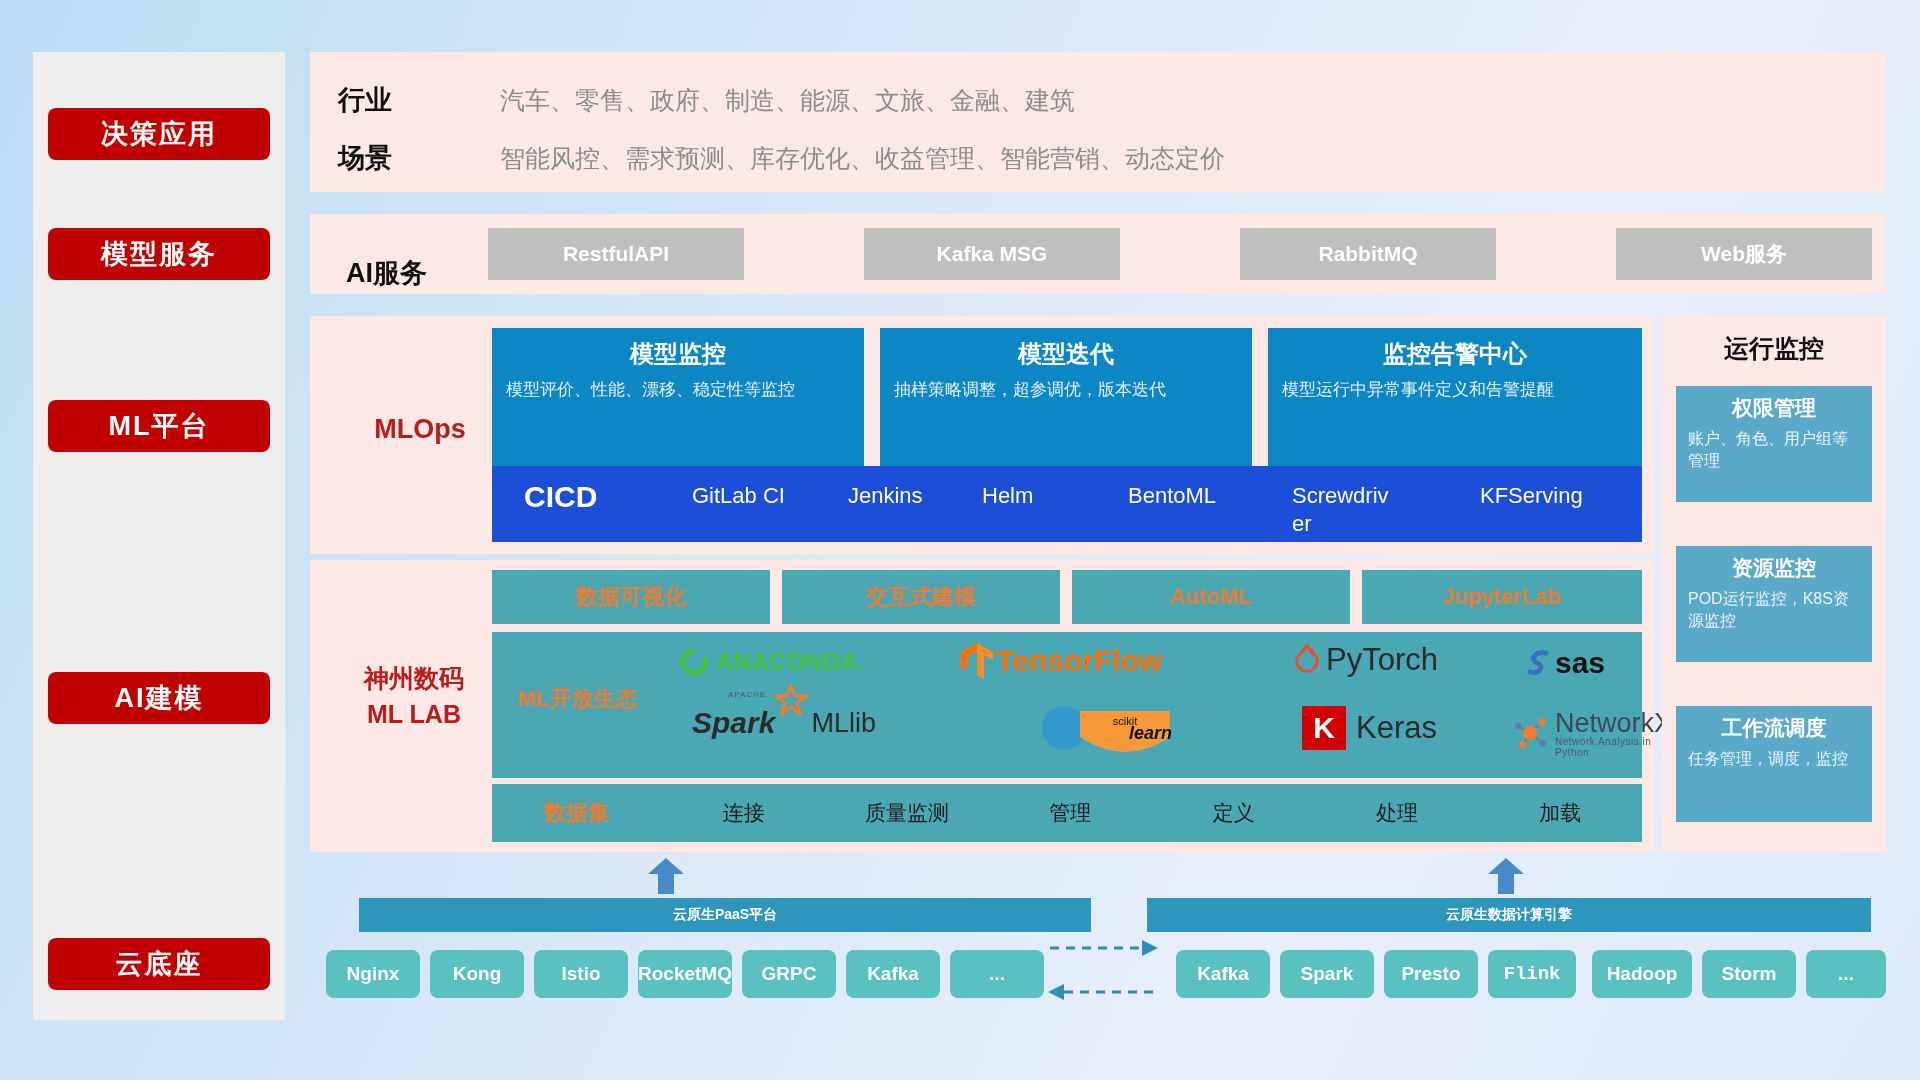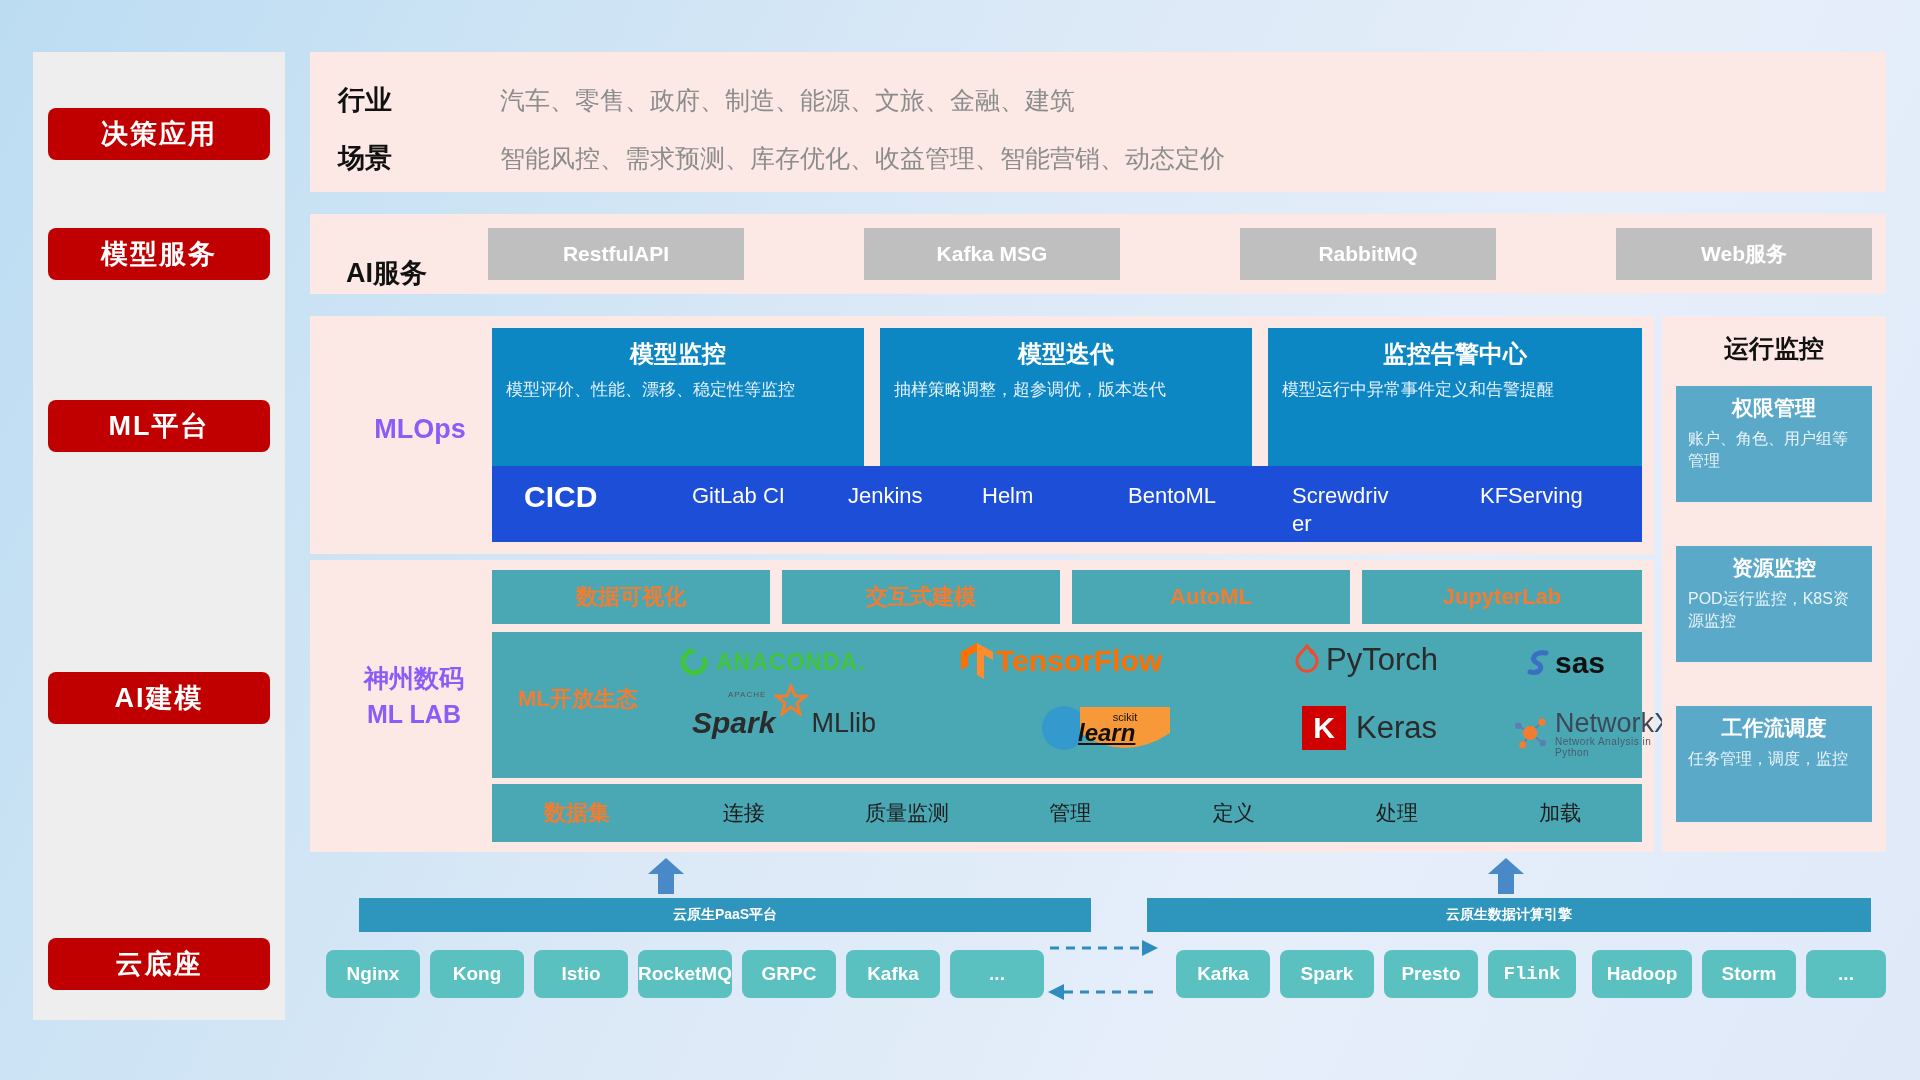--- a/index.html
+++ b/index.html
@@ -20,21 +20,21 @@
     position:absolute; left:48px; width:222px; height:52px;
     background:#c00000; border-radius:8px; color:#fff;
     display:flex; align-items:center; justify-content:center;
     font-size:27px; font-weight:bold; letter-spacing:2px;
   }
 
   
   .band { position:absolute; background:#fce9e6; }
 
   .row-label {
-    font-size:27px; font-weight:bold; color:#8b5cf6; line-height:1.35;
+    font-size:27px; font-weight:bold; color:#b91c1c; line-height:1.35;
     text-align:center;
   }
   .row-label.sm { font-size:25px; }
 
   
   #band-top { left:310px; top:52px; width:1576px; height:140px; }
   #band-top .lbl { position:absolute; left:28px; font-size:27px; font-weight:bold; color:#111; }
   #band-top .txt { position:absolute; left:190px; font-size:25px; color:#8c8c8c; white-space:nowrap; }
 
   
@@ -226,21 +226,21 @@
 
       <div class="logo" style="left:546px; top:72px;">
         <svg width="56" height="48" viewBox="0 0 56 48">
           <ellipse cx="26" cy="24" rx="22" ry="22" fill="#3499cd"></ellipse>
         </svg>
         <span style="position:relative; display:inline-block; margin-left:-16px;">
           <svg width="94" height="48" viewBox="0 0 94 48" style="position:absolute; left:0; top:-2px;">
             <path d="M2 0 H92 V26 Q47 56 2 26 Z" fill="#f89939"></path>
           </svg>
           <span style="position:relative; display:block; text-align:center; width:94px; font-size:11px; color:#111; padding-top:2px;">scikit</span>
-          <span class="logo-txt" style="position:relative; display:block; text-align:left; width:94px; font-size:24px; font-style:italic; color:#111; margin-top:-4px;text-decoration:underline;">learn</span>
+          <span class="logo-txt" style="position:relative; display:block; text-align:right; width:94px; font-size:18px; font-style:italic; color:#111; margin-top:-4px;">learn</span>
         </span>
       </div>
 
       <div class="logo" style="left:810px; top:74px;">
         <div style="width:44px; height:44px; background:#d00000; display:flex; align-items:center; justify-content:center;">
           <span style="color:#fff; font-size:30px; font-weight:bold;">K</span>
         </div>
         <span class="logo-txt" style="font-size:31px; color:#2b2b2b; margin-left:10px; font-weight:normal">Keras</span>
       </div>
 

